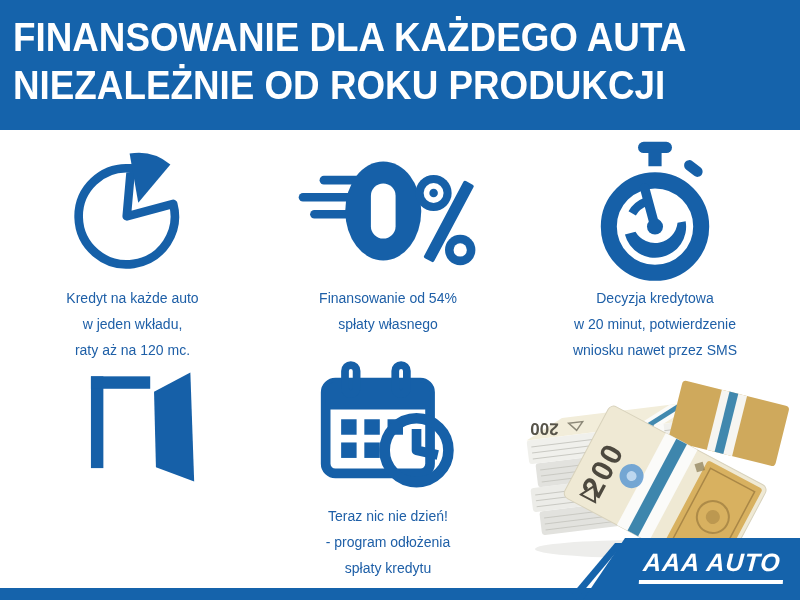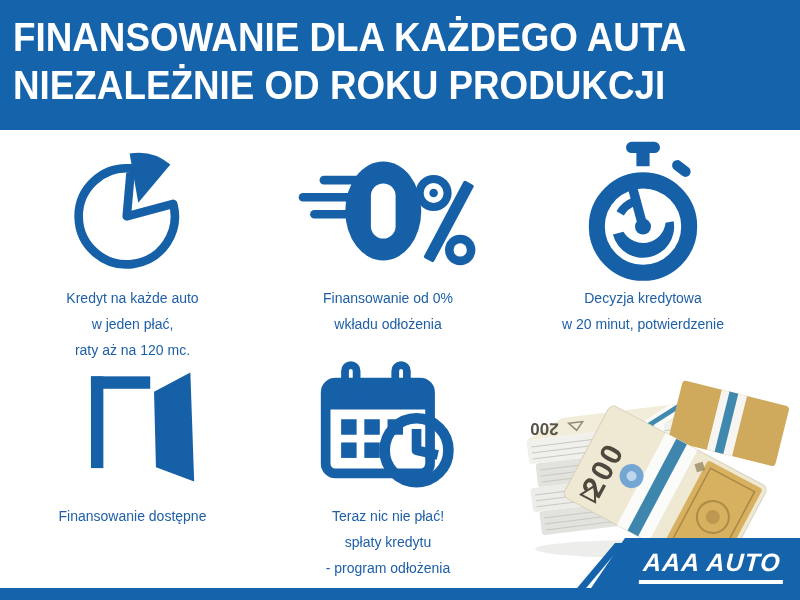--- a/index.html
+++ b/index.html
@@ -55,21 +55,21 @@
 
   <div class="cell r1" style="left:15px;top:148px;width:235px">
     <div class="icon-box">
       <svg width="135" height="125" viewBox="0 0 140 130">
         <path class="sb" stroke-width="9" stroke-linejoin="round" d="M 64 70 L 112.3 57.1 A 50 50 0 1 1 68.4 20.2 Z"></path>
         <path class="fb" d="M 76 56 L 67 4.8 A 52 52 0 0 1 109.4 16.2 Z"></path>
       </svg>
     </div>
     <div class="cap">
       <div>Kredyt na każde auto</div>
-      <div>w jeden płać,</div>
+      <div>w jeden wkładu,</div>
       <div>raty aż na 120 mc.</div>
     </div>
   </div>
 
   <div class="cell r1" style="left:272px;top:148px;width:232px">
     <div class="icon-box">
       <svg width="190" height="120" viewBox="0 0 200 126">
         <rect class="fb" x="28" y="26" width="50" height="9" rx="4.5"></rect>
         <rect class="fb" x="6" y="44" width="66" height="9" rx="4.5"></rect>
         <rect class="fb" x="18" y="62" width="48" height="9" rx="4.5"></rect>
@@ -77,77 +77,77 @@
         <rect class="wf" x="82" y="34" width="26" height="58" rx="13"></rect>
         <rect class="fb" x="158" y="28" width="12" height="92" rx="2" transform="rotate(28 164 74)"></rect>
         <circle class="fb" cx="148" cy="44" r="19"></circle>
         <circle class="wf" cx="148" cy="44" r="10.5"></circle>
         <circle class="fb" cx="148" cy="44" r="4.5"></circle>
         <circle class="fb" cx="176" cy="104" r="16"></circle>
         <circle class="wf" cx="176" cy="104" r="7"></circle>
       </svg>
     </div>
     <div class="cap">
-      <div>Finansowanie od 0%</div>
-      <div>wkładu odłożenia</div>
-    </div>
-  </div>
-
-  <div class="cell r1" style="left:503px;top:148px;width:280px">
+      <div>Finansowanie od 54%</div>
+      <div>spłaty własnego</div>
+    </div>
+  </div>
+
+  <div class="cell r1" style="left:515px;top:148px;width:280px">
     <div class="icon-box">
       <svg width="132" height="145" viewBox="0 0 140 152">
         <rect class="fb" x="52" y="2" width="36" height="12" rx="6"></rect>
         <rect class="fb" x="63" y="10" width="14" height="18"></rect>
         <rect class="fb" x="100" y="25" width="22" height="11" rx="5.5" transform="rotate(38 111 30)"></rect>
         <circle class="sb" stroke-width="17" cx="70" cy="92" r="49" fill="#ffffff"></circle>
         <path class="sb" stroke-width="9" d="M 45.8 78 A 28 28 0 0 1 60.4 65.7"></path>
         <path d="M 38.1 100.5 A 33 33 0 0 0 102.5 86.3 L 93.9 87.9 A 24 24 0 0 1 49.3 97.5 Z" class="fb"></path>
         <path class="sb" stroke-width="10" stroke-linecap="round" d="M 70 92 L 59 51"></path>
         <circle class="fb" cx="70" cy="92" r="8.5"></circle>
       </svg>
     </div>
     <div class="cap">
       <div>Decyzja kredytowa</div>
       <div>w 20 minut, potwierdzenie</div>
+      <div>wniosku nawet przez SMS</div>
     </div>
   </div>
 
   <div class="cell r2" style="left:15px;top:362px;width:235px">
     <div class="icon-box">
       <svg width="130" height="126" viewBox="0 0 136 130">
         <rect class="fb" x="24" y="12" width="13" height="96"></rect>
         <rect class="fb" x="24" y="12" width="62" height="13"></rect>
         <polygon class="fb" points="90,28 128,8 132,122 92,107"></polygon>
       </svg>
     </div>
     <div class="cap">
-      <div>Finansowanie dostępne</div>
     </div>
   </div>
 
   <div class="cell r2" style="left:272px;top:362px;width:232px">
     <div class="icon-box">
       <svg width="145" height="136" viewBox="0 0 150 140">
         <rect class="sb" stroke-width="10" x="10" y="24" width="108" height="94" rx="10" fill="#ffffff"></rect>
         <path class="fb" d="M10 52 V34 Q10 24 20 24 H108 Q118 24 118 34 V52 Z"></path>
         <rect x="30" y="6" width="12" height="30" rx="6" fill="#ffffff" class="sb" stroke-width="8"></rect>
         <rect x="82" y="6" width="12" height="30" rx="6" fill="#ffffff" class="sb" stroke-width="8"></rect>
         <rect class="fb" x="26" y="62" width="16" height="16"></rect>
         <rect class="fb" x="50" y="62" width="16" height="16"></rect>
         <rect class="fb" x="74" y="62" width="16" height="16"></rect>
         <rect class="fb" x="26" y="86" width="16" height="16"></rect>
         <rect class="fb" x="50" y="86" width="16" height="16"></rect>
         <circle class="sb" stroke-width="11" cx="104" cy="94" r="33" fill="#ffffff"></circle>
         <path class="sb" stroke-width="10" stroke-linejoin="round" d="M 104 72 L 104 94 L 126 99"></path>
       </svg>
     </div>
     <div class="cap">
-      <div>Teraz nic nie płać!</div>
+      <div>Teraz nic nie dzień!</div>
+      <div>- program odłożenia</div>
       <div>spłaty kredytu</div>
-      <div>- program odłożenia</div>
     </div>
   </div>
 
   <svg width="285" height="215" viewBox="0 0 285 215" style="position:absolute;left:515px;top:352px">
     <ellipse cx="128" cy="197" rx="108" ry="9" fill="#ededeb"></ellipse>
 
     <g transform="rotate(-7 100 120)">
       <rect x="20" y="150" width="160" height="24" rx="3" fill="#e2e2de"></rect>
       <rect x="14" y="126" width="164" height="24" rx="3" fill="#ecece8"></rect>
       <rect x="22" y="102" width="158" height="24" rx="3" fill="#e2e2de"></rect>

